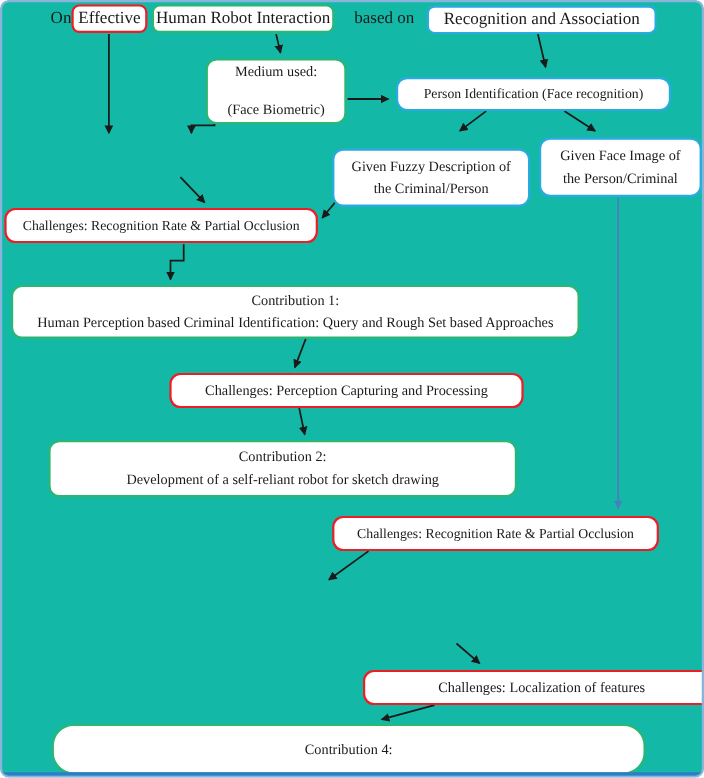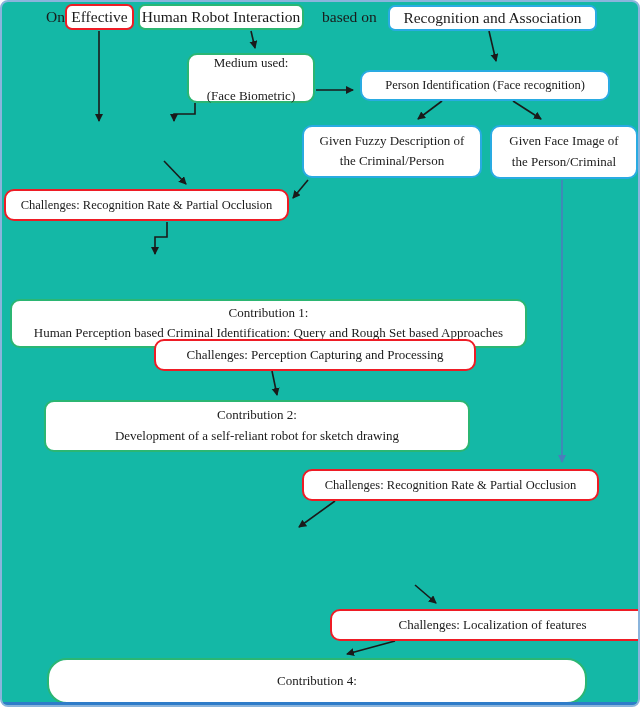--- a/index.html
+++ b/index.html
@@ -73,45 +73,45 @@
   <div class="node b-green toplabel" style="left:136px; top:2px; width:166px; height:26px;">
     <span class="ln">Human Robot Interaction</span>
   </div>
 
   <span class="plain" style="left:320px; top:6px;">based on</span>
 
   <div class="node b-blue toplabel" style="left:386px; top:3px; width:209px; height:26px;">
     <span class="ln">Recognition and Association</span>
   </div>
 
-  <div class="node b-green" style="left:185px; top:51px; width:128px; height:50px;gap:18px;">
+  <div class="node b-green" style="left:185px; top:51px; width:128px; height:60px;gap:18px;">
     <span class="ln">Medium used:</span>
     <span class="ln">(Face Biometric)</span>
   </div>
 
   <div class="node b-blue" style="left:358px; top:68px; width:250px; height:31px; font-size:12.5px;">
     <span class="ln">Person Identification (Face recognition)</span>
   </div>
 
 
-  <div class="node b-blue" style="left:300px; top:123px; width:180px; height:53px;">
+  <div class="node b-blue" style="left:300px; top:133px; width:180px; height:53px;">
     <span class="ln">Given Fuzzy Description of</span>
     <span class="ln">the Criminal/Person</span>
   </div>
 
   <div class="node b-blue" style="left:488px; top:123px; width:148px; height:54px;">
     <span class="ln">Given Face Image of</span>
     <span class="ln">the Person/Criminal</span>
   </div>
 
   <div class="node b-red" style="left:2px; top:187px; width:285px; height:32px; font-size:12.5px;">
     <span class="ln">Challenges: Recognition Rate &amp; Partial Occlusion</span>
   </div>
 
-  <div class="node b-green" style="left:8px; top:257px; width:517px; height:49px;margin-top:40px;">
+  <div class="node b-green" style="left:8px; top:257px; width:517px; height:49px;">
     <span class="ln">Contribution 1:</span>
     <span class="ln">Human Perception based Criminal Identification: Query and Rough Set based Approaches</span>
   </div>
 
   <div class="node b-red" style="left:118px; top:337px; width:322px; height:32px;margin-left:34px;">
     <span class="ln">Challenges: Perception Capturing and Processing</span>
   </div>
 
   <div class="node b-green" style="left:42px; top:398px; width:426px; height:52px;">
     <span class="ln">Contribution 2:</span>

